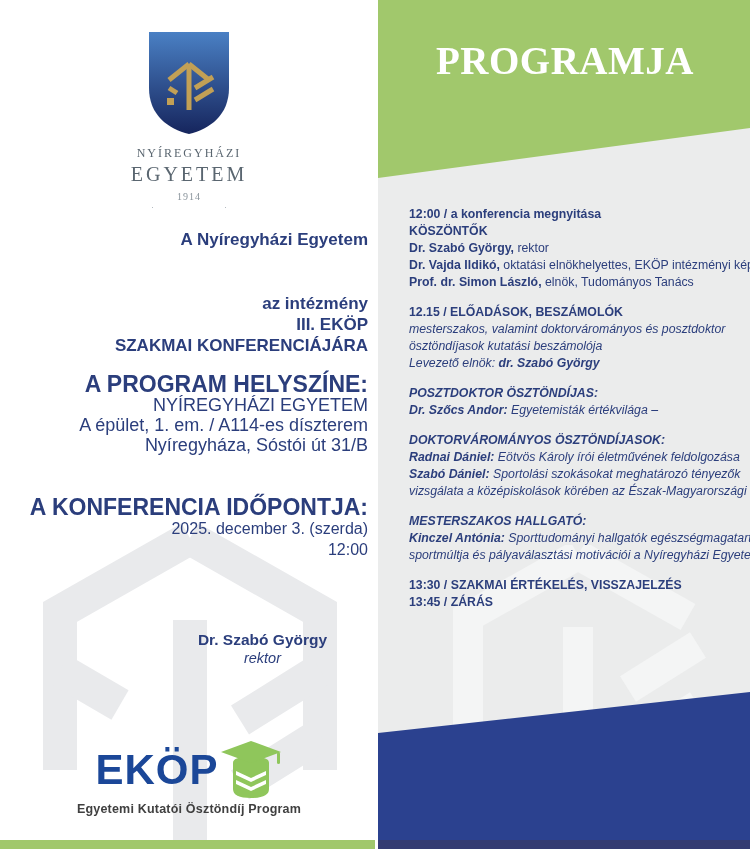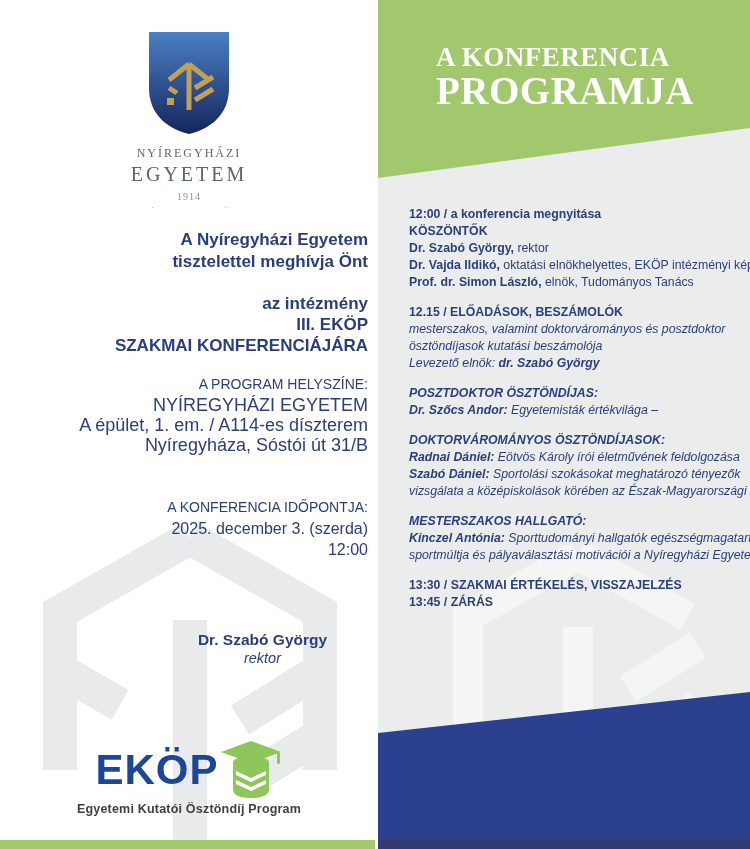--- a/index.html
+++ b/index.html
@@ -11,21 +11,21 @@
   .uni-logo{position:absolute;left:39px;top:30px;width:300px;text-align:center;color:#57636e;}
   .shield{display:block;margin:0 auto;}
   .uni-name{font-family:"Liberation Serif",serif;font-size:12px;letter-spacing:2px;color:#5a6670;margin-top:10px;}
   .uni-name2{font-family:"Liberation Serif",serif;font-size:20px;letter-spacing:3px;color:#5a6670;margin-top:2px;}
   .uni-year{font-family:"Liberation Serif",serif;font-size:10px;letter-spacing:1px;color:#8a949c;margin-top:5px;}
   .uni-rule{display:flex;justify-content:center;gap:70px;margin-top:2px;color:#aab2b8;font-size:9px;line-height:6px;}
   .block{position:absolute;left:10px;width:358px;text-align:right;color:#2b3e7c;}
   .invite{top:229px;font-size:17px;font-weight:700;line-height:22px;}
   .institution{top:293px;font-size:17px;font-weight:700;line-height:21px;}
   .venue{top:373px;}
-  .venue .hd, .time .hd{font-size:14px;font-weight:400;line-height:22px;}
+  .venue .hd, .time .hd{font-size:23px;font-weight:700;line-height:22px;}
   .venue .ln{font-size:18px;line-height:20px;}
   .time{top:496px;}
   .time .ln{font-size:16px;line-height:21px;}
   .signature{position:absolute;left:160px;top:631px;width:205px;text-align:center;color:#2b3e7c;}
   .signature .nm{font-size:15.5px;font-weight:700;}
   .signature .tt{font-size:14.5px;font-style:italic;margin-top:1px;}
   .ekop{position:absolute;left:39px;top:740px;width:300px;text-align:center;}
   .ekop-row{display:flex;align-items:center;justify-content:center;}
   .ekop-word{font-size:42px;font-weight:700;letter-spacing:1px;color:#1b4798;line-height:60px;}
   .ekop-sub{font-size:12.5px;font-weight:700;color:#404040;margin-top:2px;letter-spacing:0.2px;}
@@ -88,21 +88,20 @@
       <div class="uni-name2">EGYETEM</div>
       <div class="uni-year">1914</div>
       <div class="uni-rule">
           <span>·</span>
           <span>·</span>
         </div>
     </div>
 
     <div class="block invite">
       <div>A Nyíregyházi Egyetem</div>
-      <div>tisztelettel meghívja Önt</div>
     </div>
 
     <div class="block institution">
       <div>az intézmény</div>
       <div>III. EKÖP</div>
       <div>SZAKMAI KONFERENCIÁJÁRA</div>
     </div>
 
     <div class="block venue">
       <div class="hd">A PROGRAM HELYSZÍNE:</div>
@@ -152,21 +151,20 @@
         <path d="M 180 10 L 70 72 L 70 210"></path>
         <path d="M 180 10 L 290 72"></path>
         <path d="M 180 82 L 180 260"></path>
         <path d="M 300 100 L 230 144"></path>
         <path d="M 300 160 L 230 204"></path>
       </g>
     </svg>
 
     <div class="green-header"></div>
     <div class="header-text">
-      <div class="header-l1">A KONFERENCIA</div>
       <div class="header-l2">PROGRAMJA</div>
     </div>
 
     <div class="program">
         <div class="prog-section">
           <div class="prog-line"><span class="seg-b">12:00 / a konferencia megnyitása</span></div>
           <div class="prog-line"><span class="seg-b">KÖSZÖNTŐK</span></div>
           <div class="prog-line"><span class="seg-b">Dr. Szabó György,</span><span class="seg-r"> rektor</span></div>
           <div class="prog-line"><span class="seg-b">Dr. Vajda Ildikó,</span><span class="seg-r"> oktatási elnökhelyettes, EKÖP intézményi képviselő</span></div>
           <div class="prog-line"><span class="seg-b">Prof. dr. Simon László,</span><span class="seg-r"> elnök, Tudományos Tanács</span></div>

